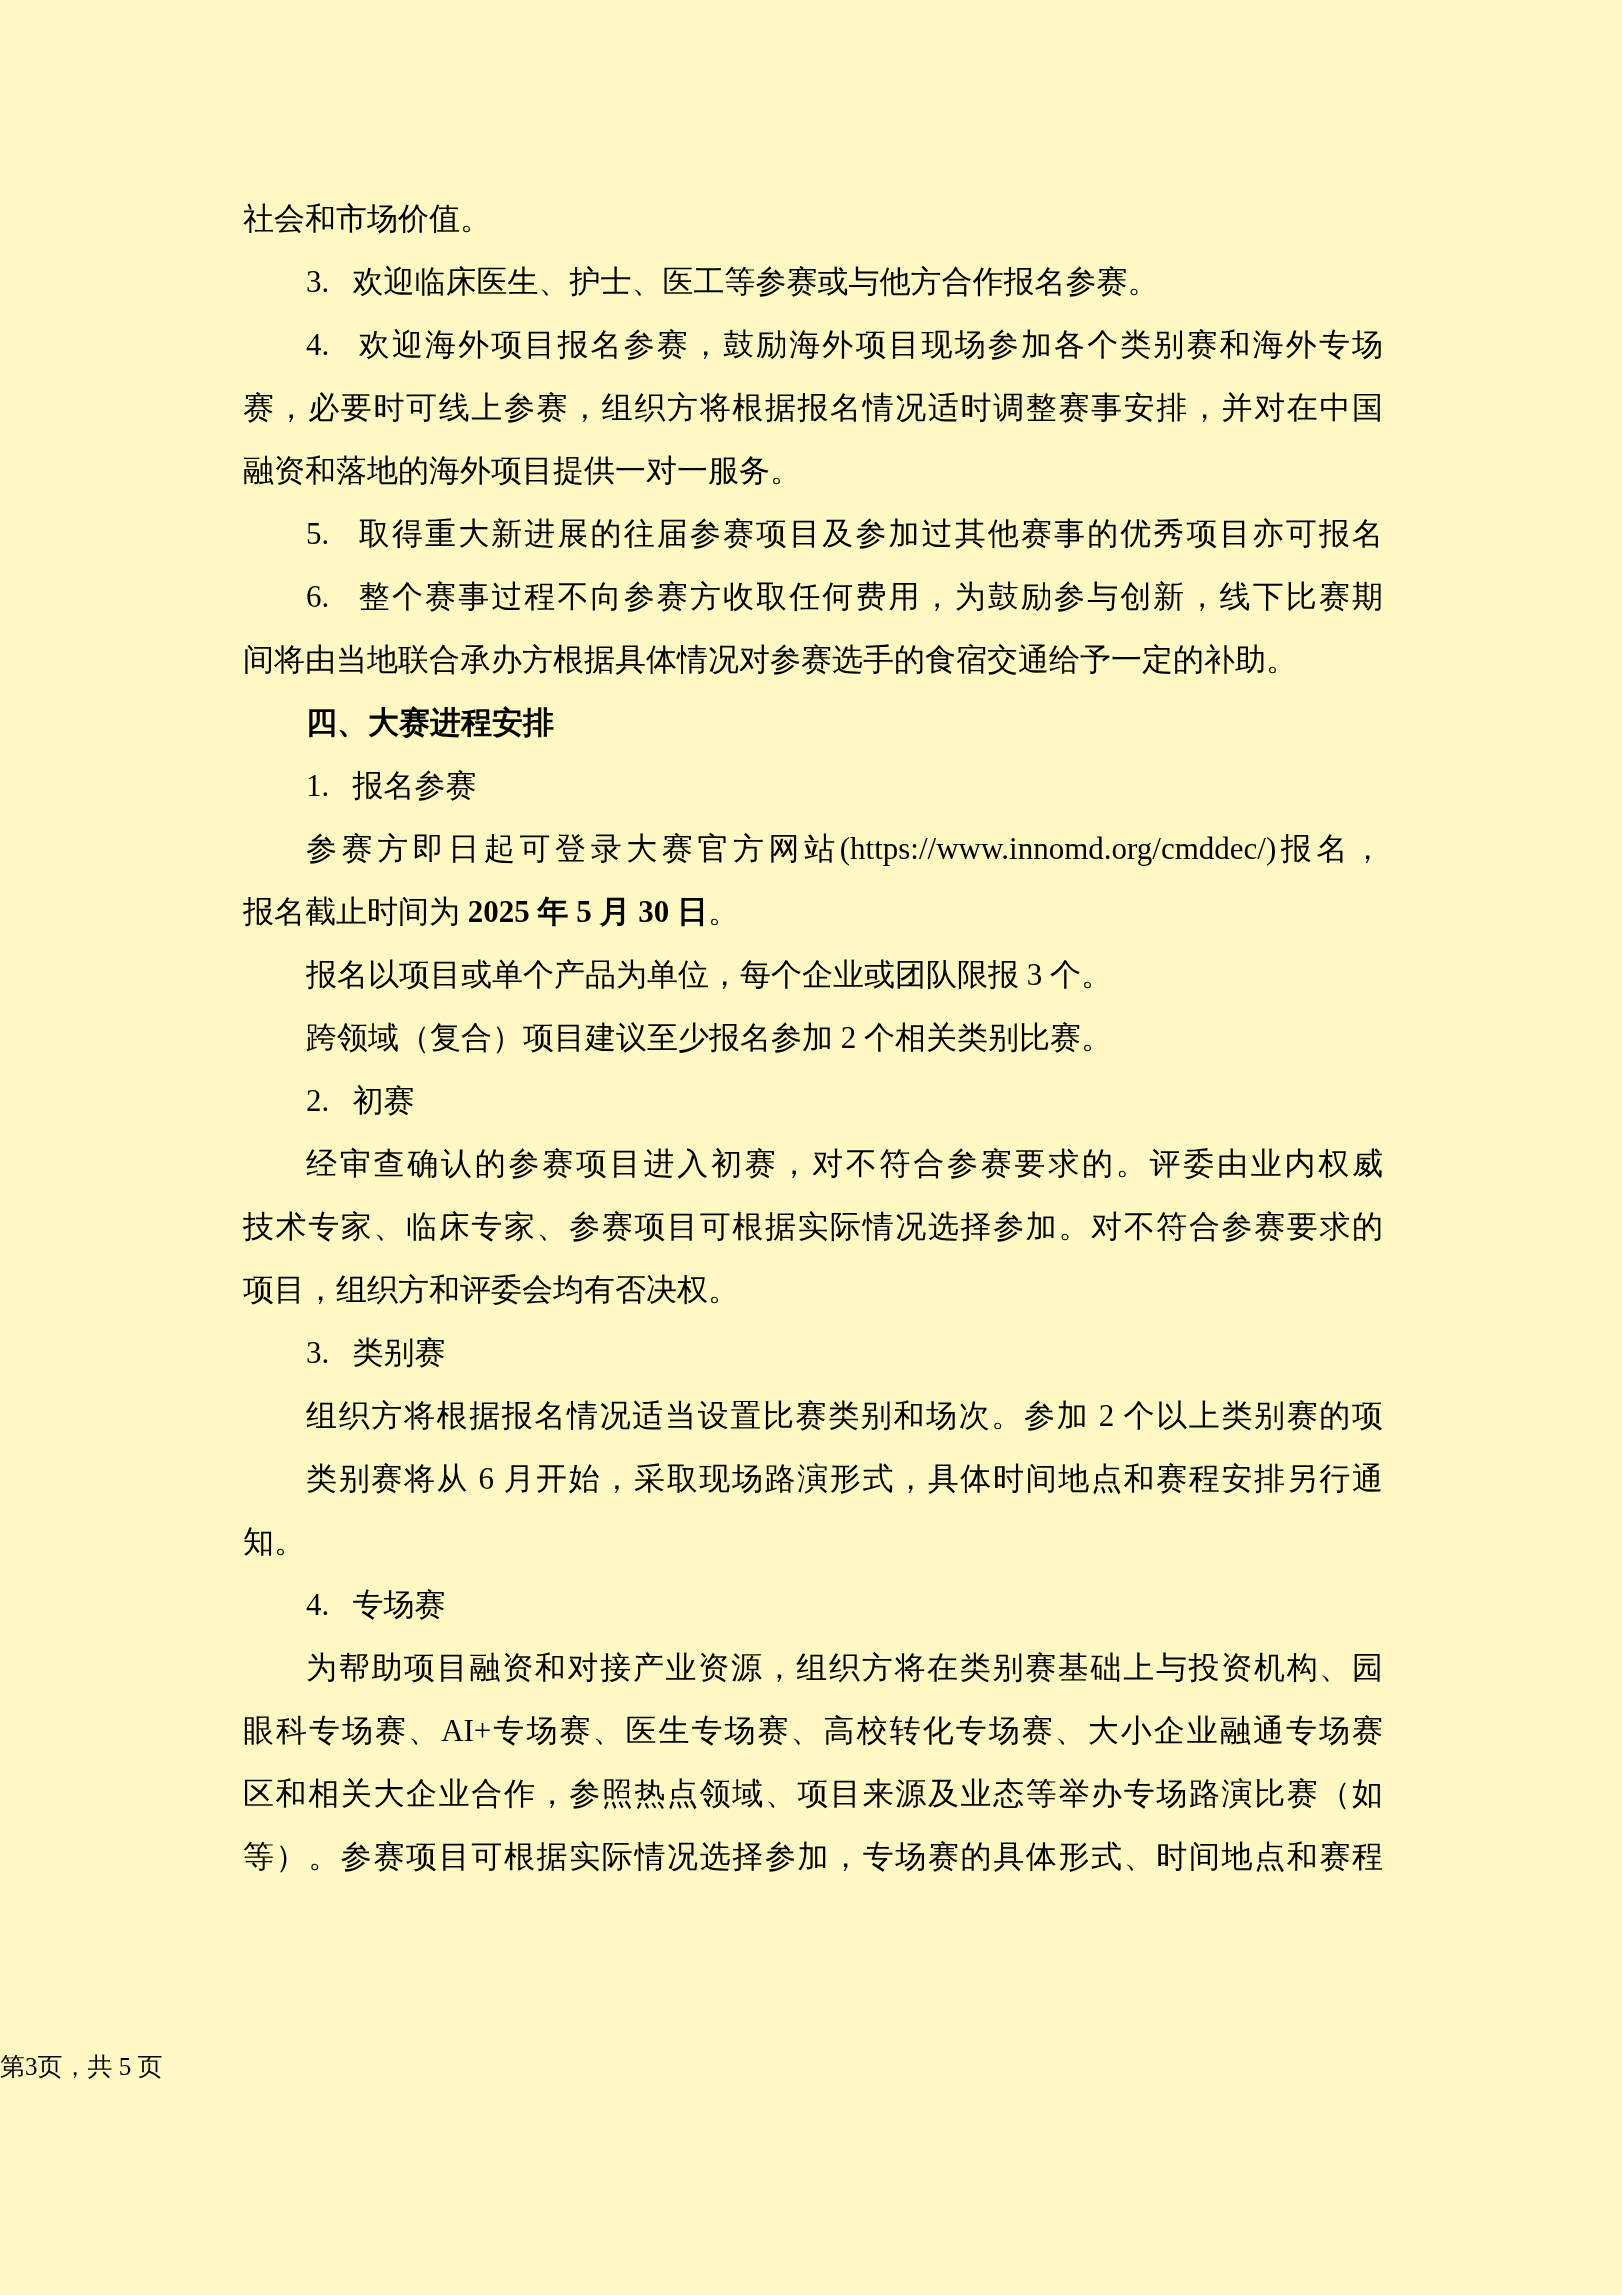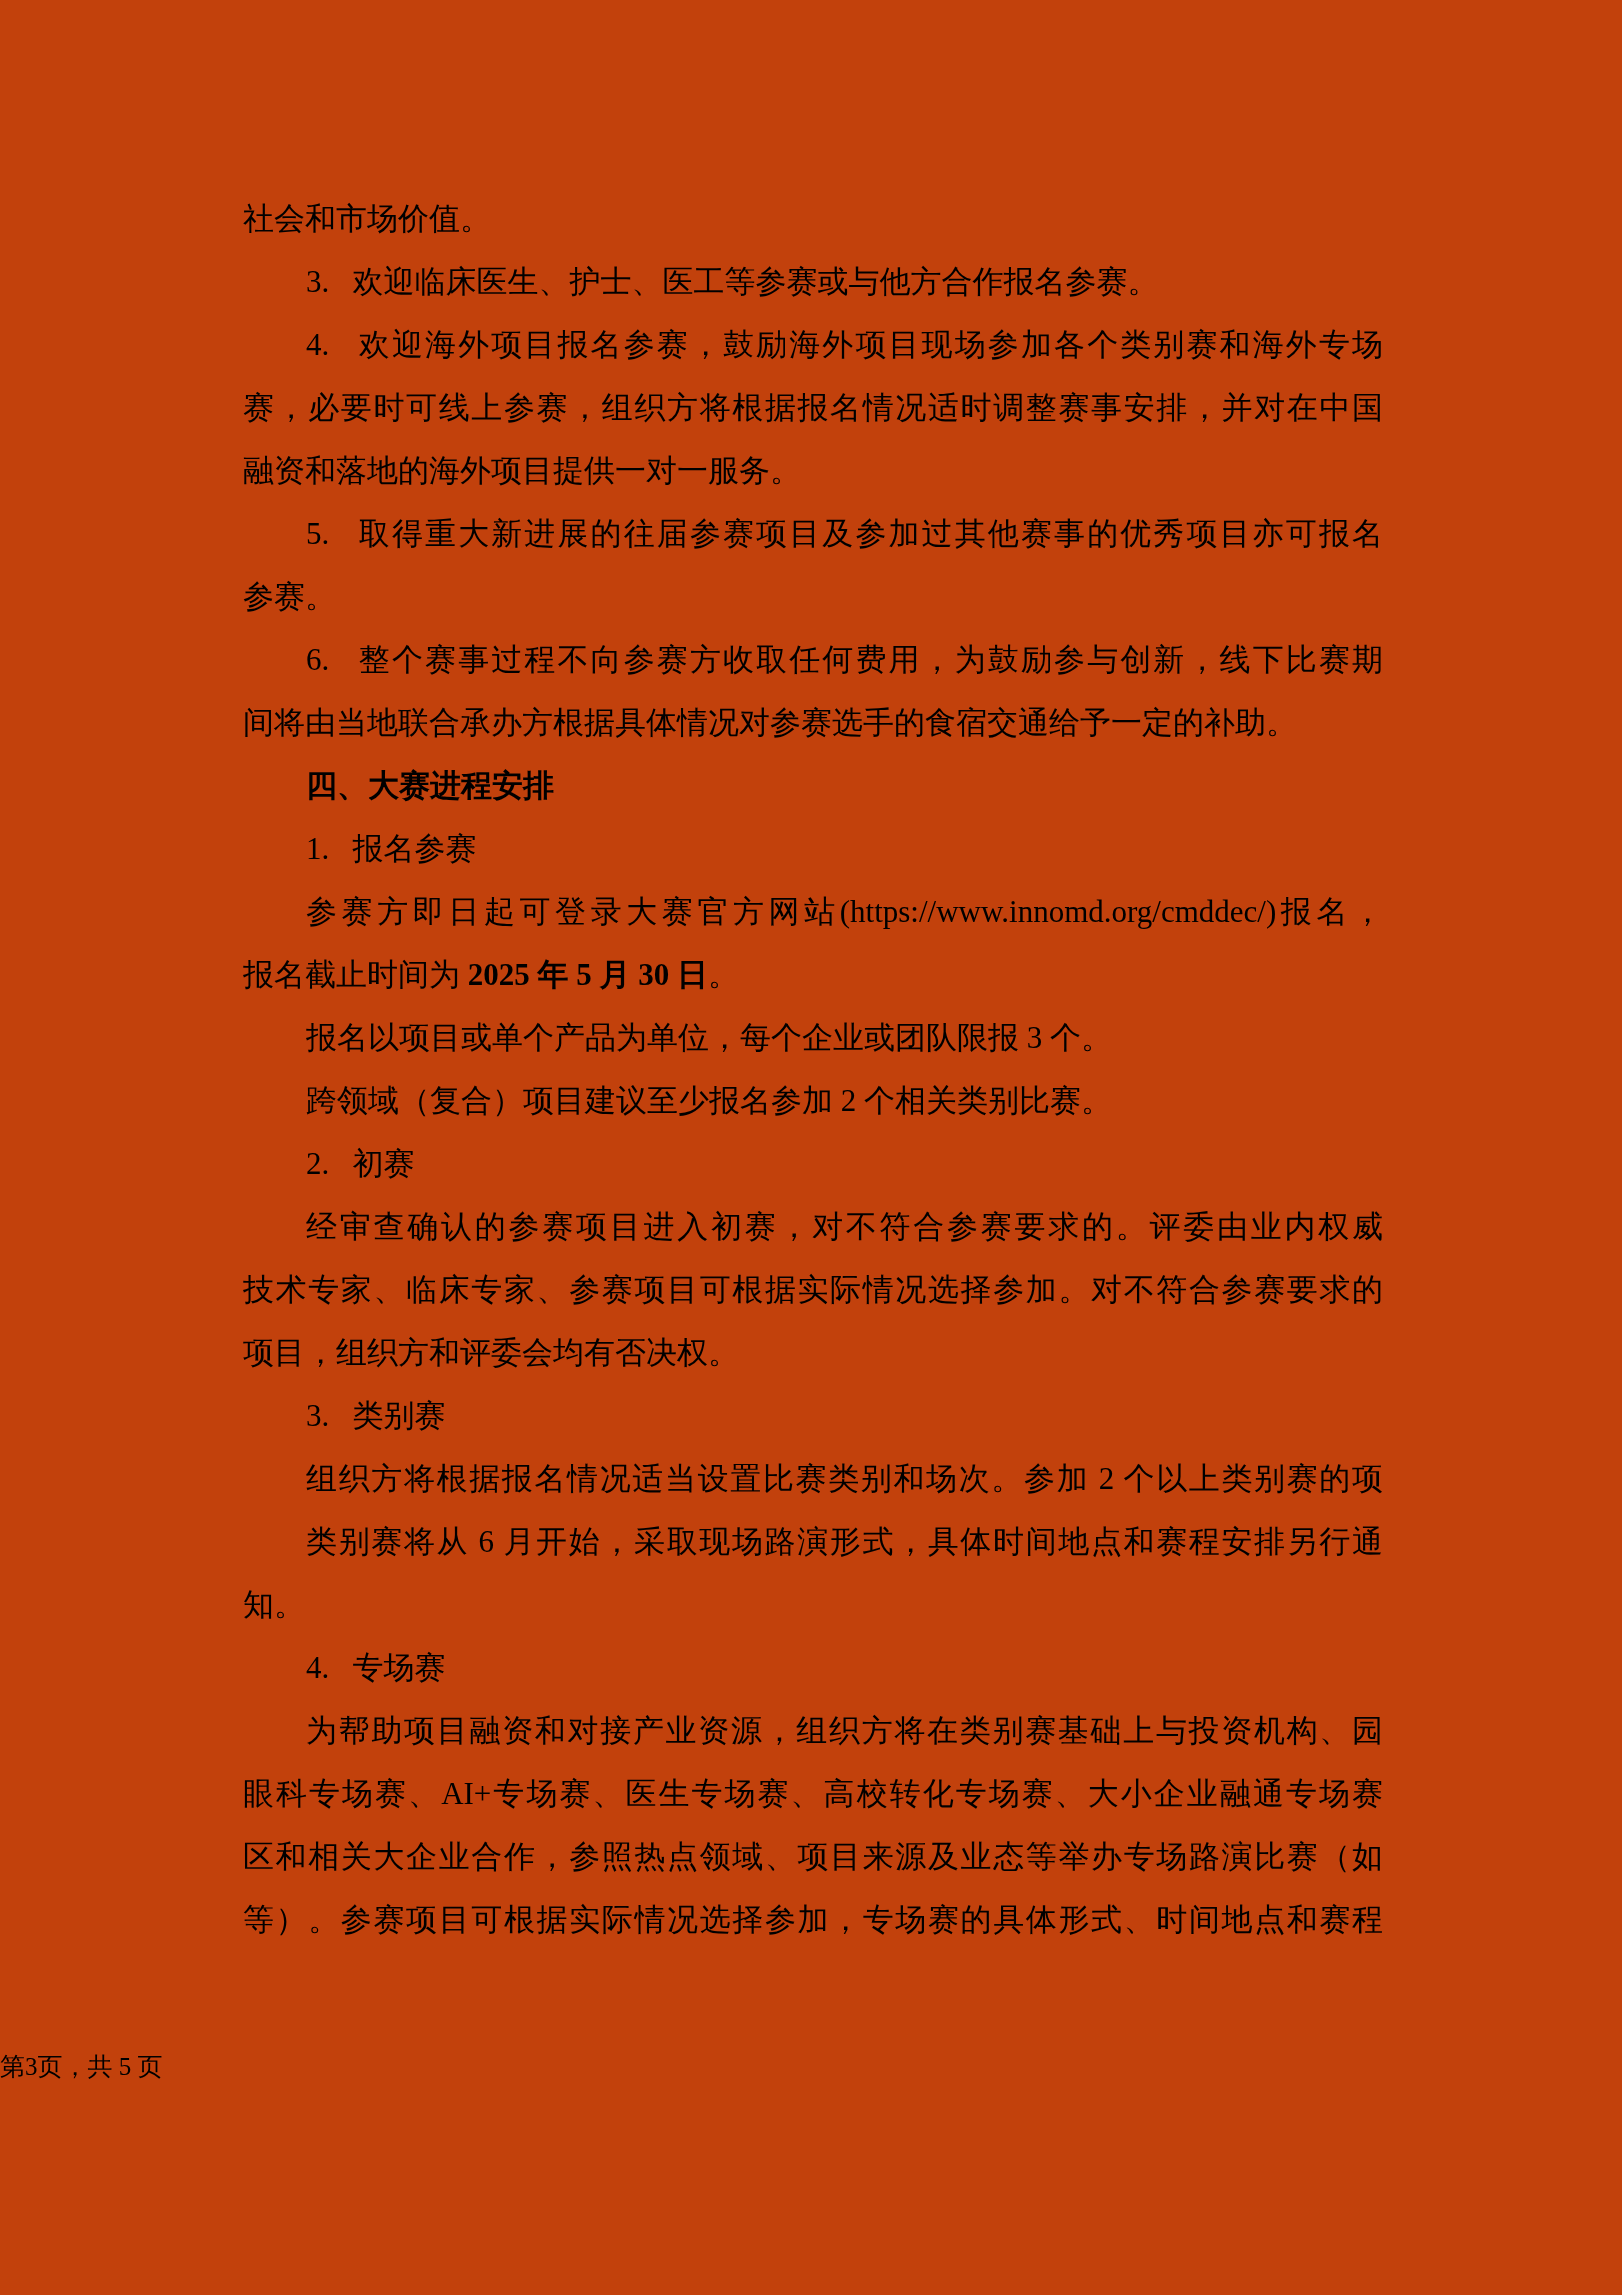--- a/index.html
+++ b/index.html
@@ -4,21 +4,21 @@
 <style>
   html,body{margin:0;padding:0;}
   body{
     width:1623px;height:2295px;
     background:#ffffff;
     font-family:"Liberation Serif","DejaVu Serif",serif;
     position:relative;
   }
   .page{
     position:absolute;left:0;top:0;width:1623px;height:2295px;
-    background:#c2410c;color:#000000;overflow:hidden;
+    background:#fef9c3;color:#000000;overflow:hidden;
   }
   .text-block{
     position:absolute;left:243px;top:187px;width:1140px;
   }
   .line{
     height:63px;line-height:63px;font-size:31px;
     color:#000000;text-align:left;
   }
   .line.indent{text-indent:63px;}
   .line.justify{text-align:justify;text-align-last:justify;text-justify:inter-character;}
@@ -32,21 +32,20 @@
 <body>
 
 <div class="page">
   <div class="text-block" id="text-block">
       <div class="line"><span>社会和市场价值。</span></div>
       <div class="line indent"><span>3.&nbsp;&nbsp;&nbsp;欢迎临床医生、护士、医工等参赛或与他方合作报名参赛。</span></div>
       <div class="line indent justify"><span>4.&nbsp;&nbsp;&nbsp;欢迎海外项目报名参赛，鼓励海外项目现场参加各个类别赛和海外专场</span></div>
       <div class="line justify"><span>赛，必要时可线上参赛，组织方将根据报名情况适时调整赛事安排，并对在中国</span></div>
       <div class="line"><span>融资和落地的海外项目提供一对一服务。</span></div>
       <div class="line indent justify"><span>5.&nbsp;&nbsp;&nbsp;取得重大新进展的往届参赛项目及参加过其他赛事的优秀项目亦可报名</span></div>
-      <div class="line"><span>参赛。</span></div>
       <div class="line indent justify"><span>6.&nbsp;&nbsp;&nbsp;整个赛事过程不向参赛方收取任何费用，为鼓励参与创新，线下比赛期</span></div>
       <div class="line"><span>间将由当地联合承办方根据具体情况对参赛选手的食宿交通给予一定的补助。</span></div>
       <div class="line indent"><span class="b">四、大赛进程安排</span></div>
       <div class="line indent"><span>1.&nbsp;&nbsp;&nbsp;报名参赛</span></div>
       <div class="line indent justify"><span>参赛方即日起可登录大赛官方网站(https://www.innomd.org/cmddec/)报名，</span></div>
       <div class="line"><span>报名截止时间为 </span><span class="b">2025 年 5 月 30 日</span><span>。</span></div>
       <div class="line indent"><span>报名以项目或单个产品为单位，每个企业或团队限报 3 个。</span></div>
       <div class="line indent"><span>跨领域（复合）项目建议至少报名参加 2 个相关类别比赛。</span></div>
       <div class="line indent"><span>2.&nbsp;&nbsp;&nbsp;初赛</span></div>
       <div class="line indent justify"><span>经审查确认的参赛项目进入初赛，对不符合参赛要求的。评委由业内权威</span></div>

